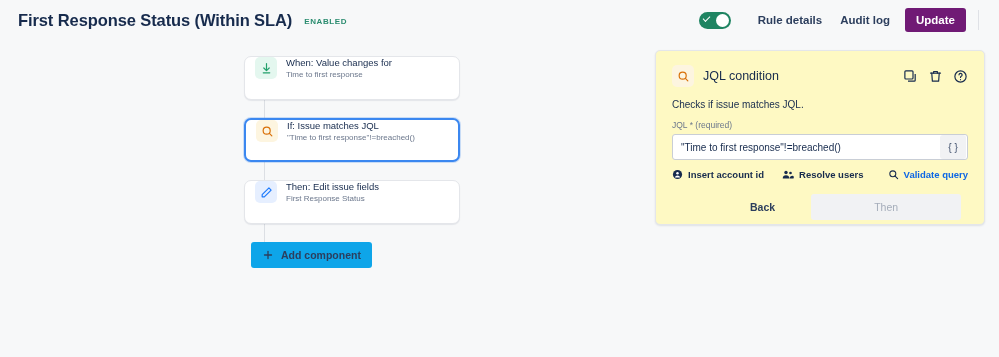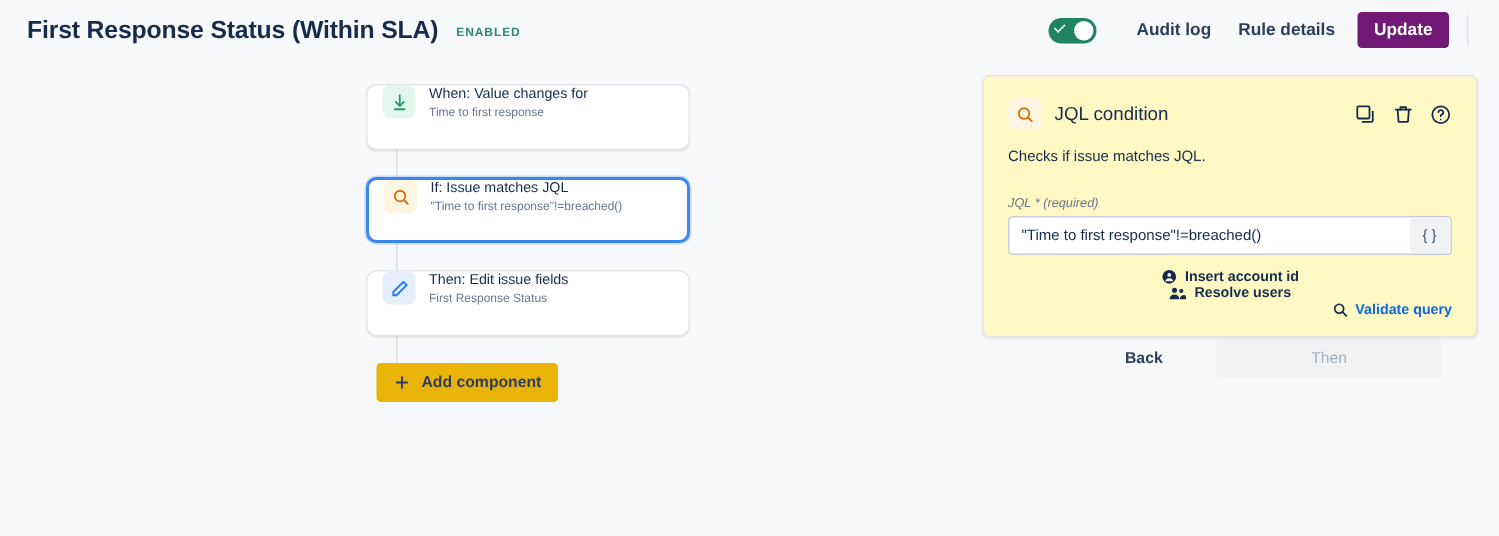--- a/index.html
+++ b/index.html
@@ -100,21 +100,21 @@
   }
   .node-sub {
     font-size: 8px; color: #6b778c; line-height: 11px;
     white-space: nowrap; overflow: hidden; text-overflow: ellipsis;
   }
   .connector {
     width: 1px; height: 18px; background: #dcdfe4; margin-left: 20px;
   }
   .add-component {
     display: inline-flex; align-items: center; gap: 7px;
-    background: #eab308; border: none; border-radius: 3px;
+    background: #0ea5e9; border: none; border-radius: 3px;
     padding: 7px 11px; margin-left: 7px; cursor: pointer;
     font-family: "Liberation Sans", sans-serif;
   }
   .add-component-label {
     font-size: 10.5px; font-weight: 600; color: #2c3e5d; white-space: nowrap;
   }
 
   
   .panel {
     position: absolute; left: 655px; top: 50px;
@@ -128,21 +128,21 @@
   .panel-head { display: flex; align-items: center; }
   .panel-title {
     font-size: 12.5px; font-weight: 500; color: #172b4d; margin-left: 9px;
   }
   .panel-actions { margin-left: auto; display: flex; align-items: center; gap: 10px; }
   .panel-actions .act { cursor: pointer; display: flex; line-height: 0; }
   .panel-desc {
     font-size: 10px; color: #172b4d; margin-top: 12px;
   }
   .field-label {
-    font-size: 8.5px; color: #6b778c; margin-top: 20px; margin-bottom: 4px; font-style: italic;
+    font-size: 8.5px; color: #6b778c; margin-top: 10px; margin-bottom: 4px;
   }
   .jql-input-wrap {
     position: relative;
     height: 26px;
     border: 1px solid #c9ced6;
     border-radius: 3px;
     background: #ffffff;
     display: flex; align-items: center;
   }
   .jql-input {
@@ -151,21 +151,21 @@
     font-family: "Liberation Sans", sans-serif;
   }
   .brace-btn {
     width: 26px; height: 24px; margin-right: 1px;
     background: #f1f2f4; border: none; border-radius: 3px;
     display: flex; align-items: center; justify-content: center;
     font-size: 10px; color: #42526e; cursor: pointer;
     font-family: "Liberation Sans", sans-serif;
   }
   .link-row {
-    display: flex; align-items: center; margin-top: 9px; gap: 0; flex-direction: column;
+    display: flex; align-items: center; margin-top: 9px; gap: 0;
   }
   .inline-link {
     display: inline-flex; align-items: center; gap: 5px;
     font-size: 9.5px; color: #0c66e4; font-weight: 600;
     cursor: pointer; white-space: nowrap;
   }
   .inline-link.dark { color: #172b4d; }
   .link-gap { width: 18px; }
   .validate-link { margin-left: auto; }
   .hint {
@@ -195,22 +195,22 @@
 
   <div class="header">
     <div class="rule-title">First Response Status (Within SLA)</div>
     <div class="enabled-badge">ENABLED</div>
 
     <div class="header-right">
       <div class="toggle">
         <div class="check"></div>
         <div class="knob"></div>
       </div>
+      <button class="hdr-link">Rule details</button>
       <button class="hdr-link">Audit log</button>
-      <button class="hdr-link">Rule details</button>
       <button class="update-btn">Update</button>
       <div class="hdr-divider"></div>
     </div>
   </div>
 
   <div class="flow">
 
     
     <div class="node-card">
       <div class="node-icon icon-green">

